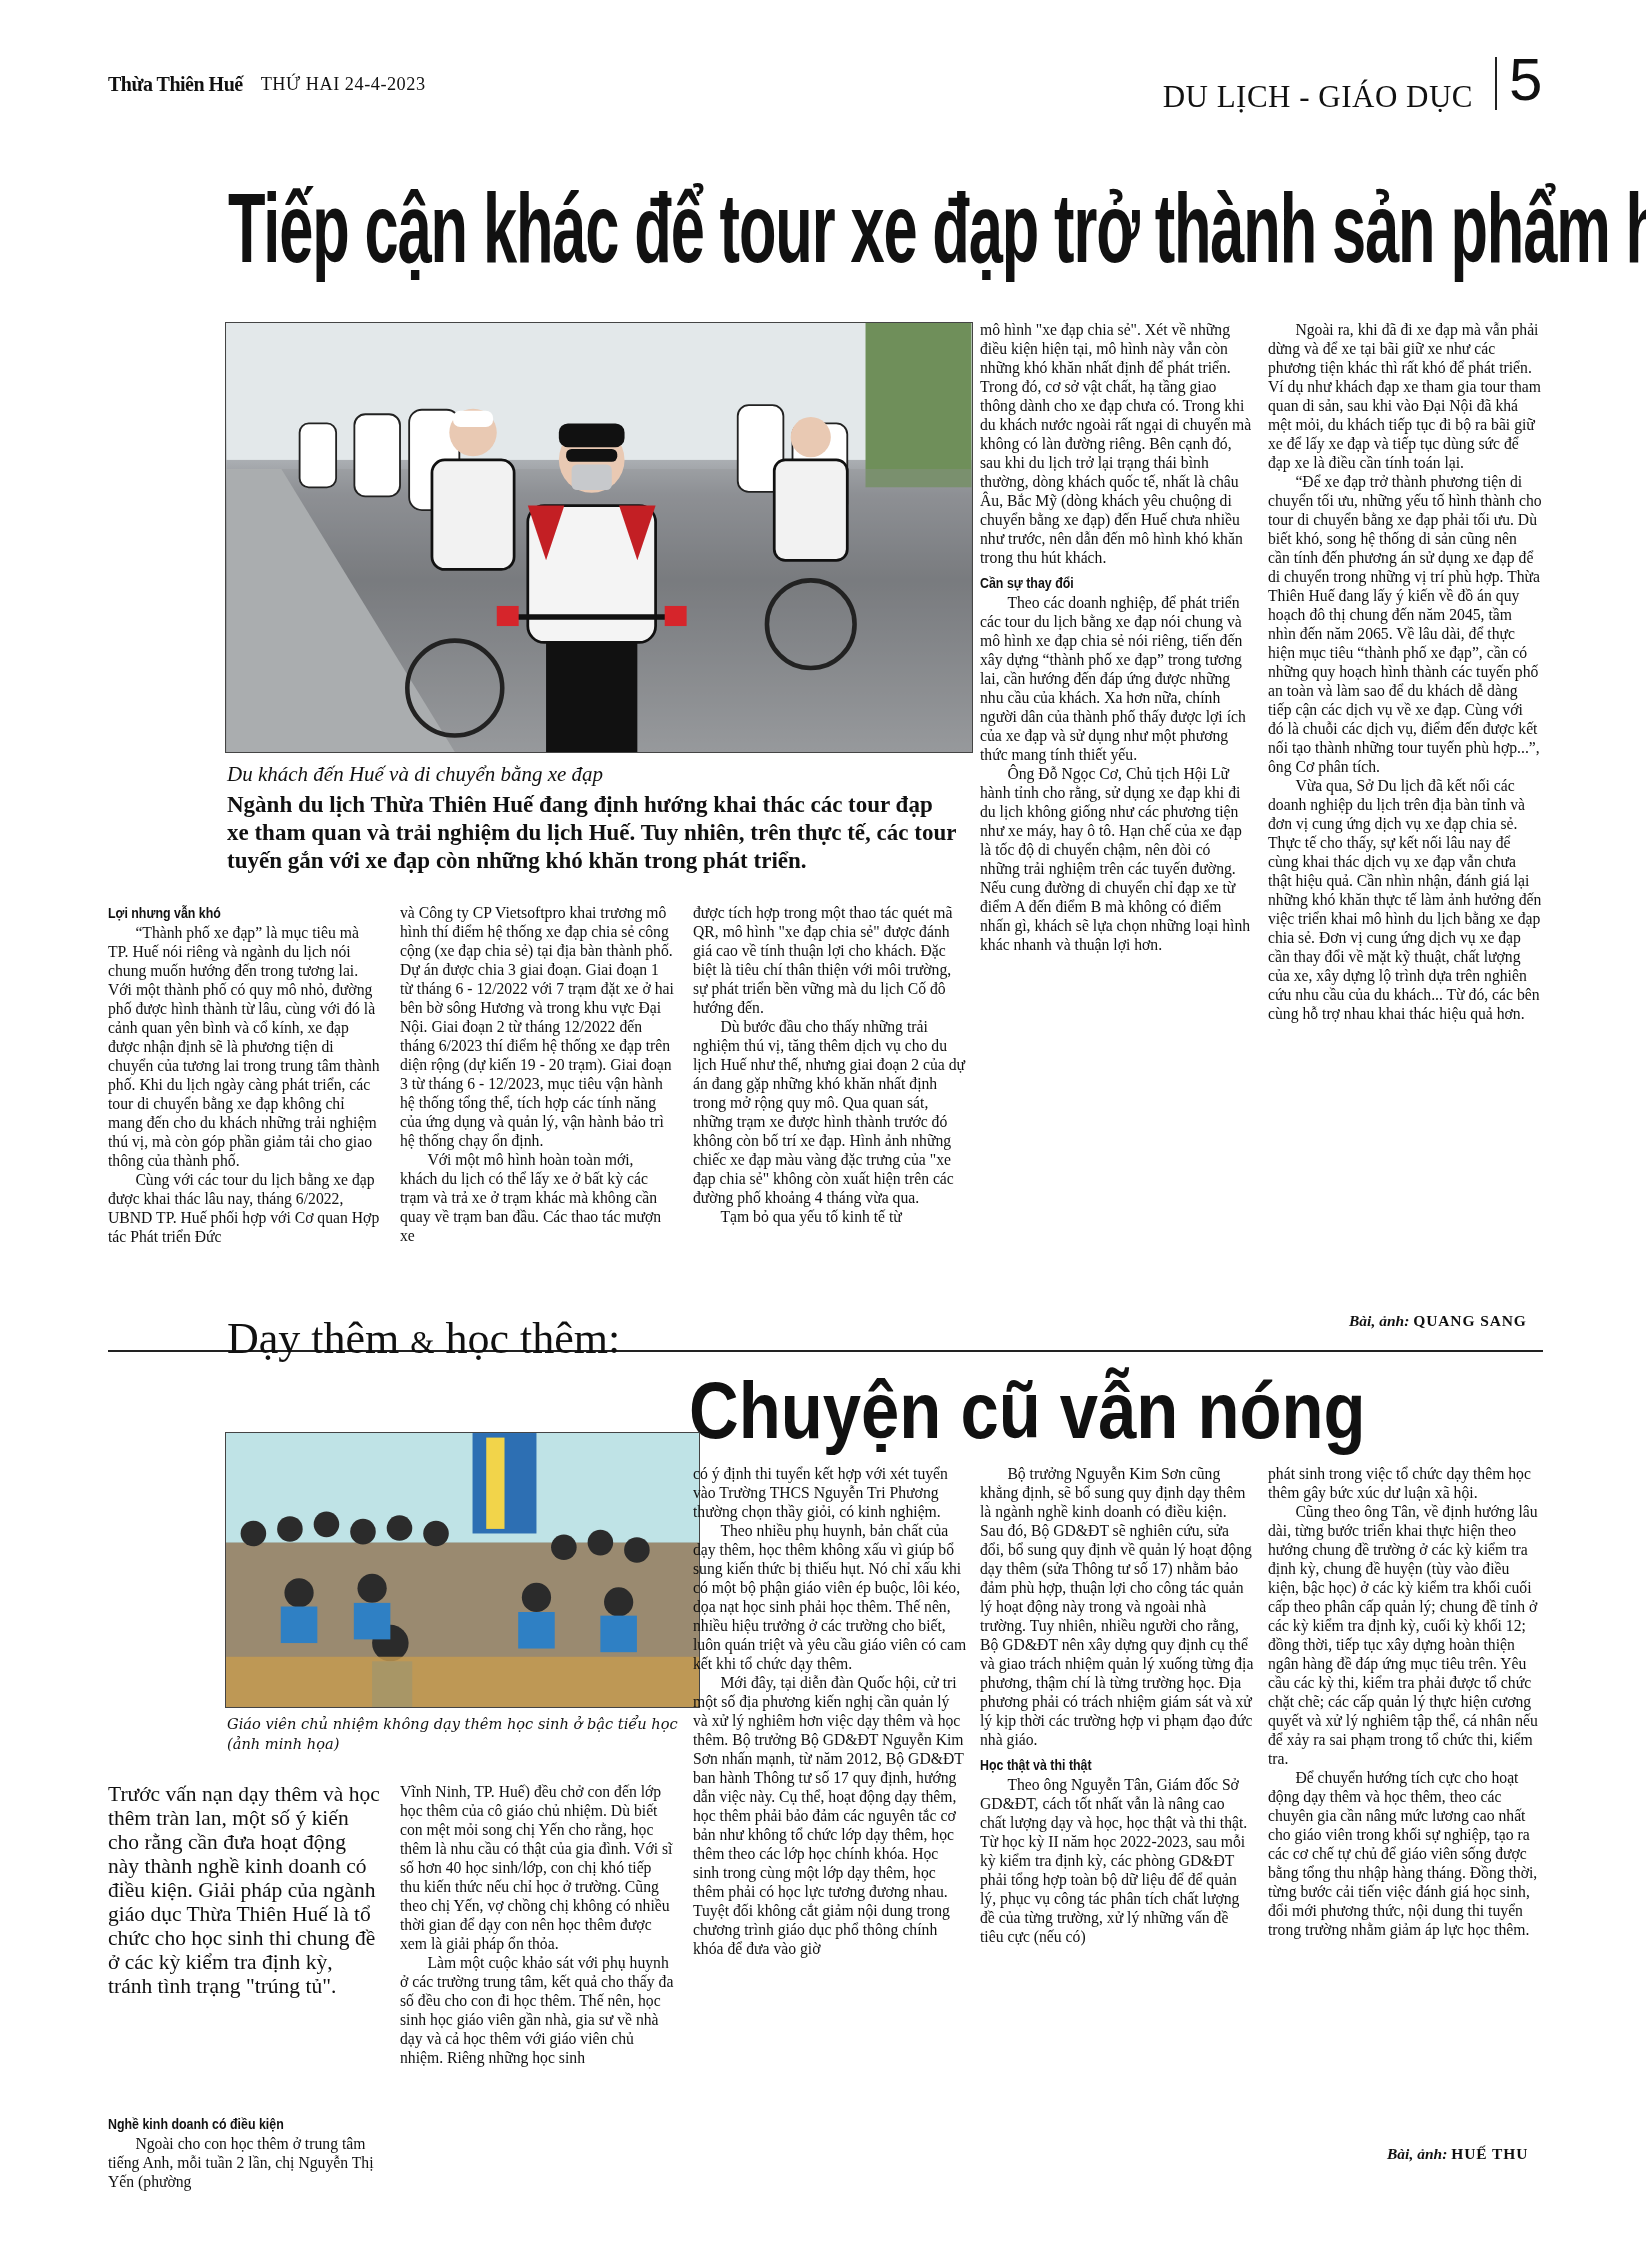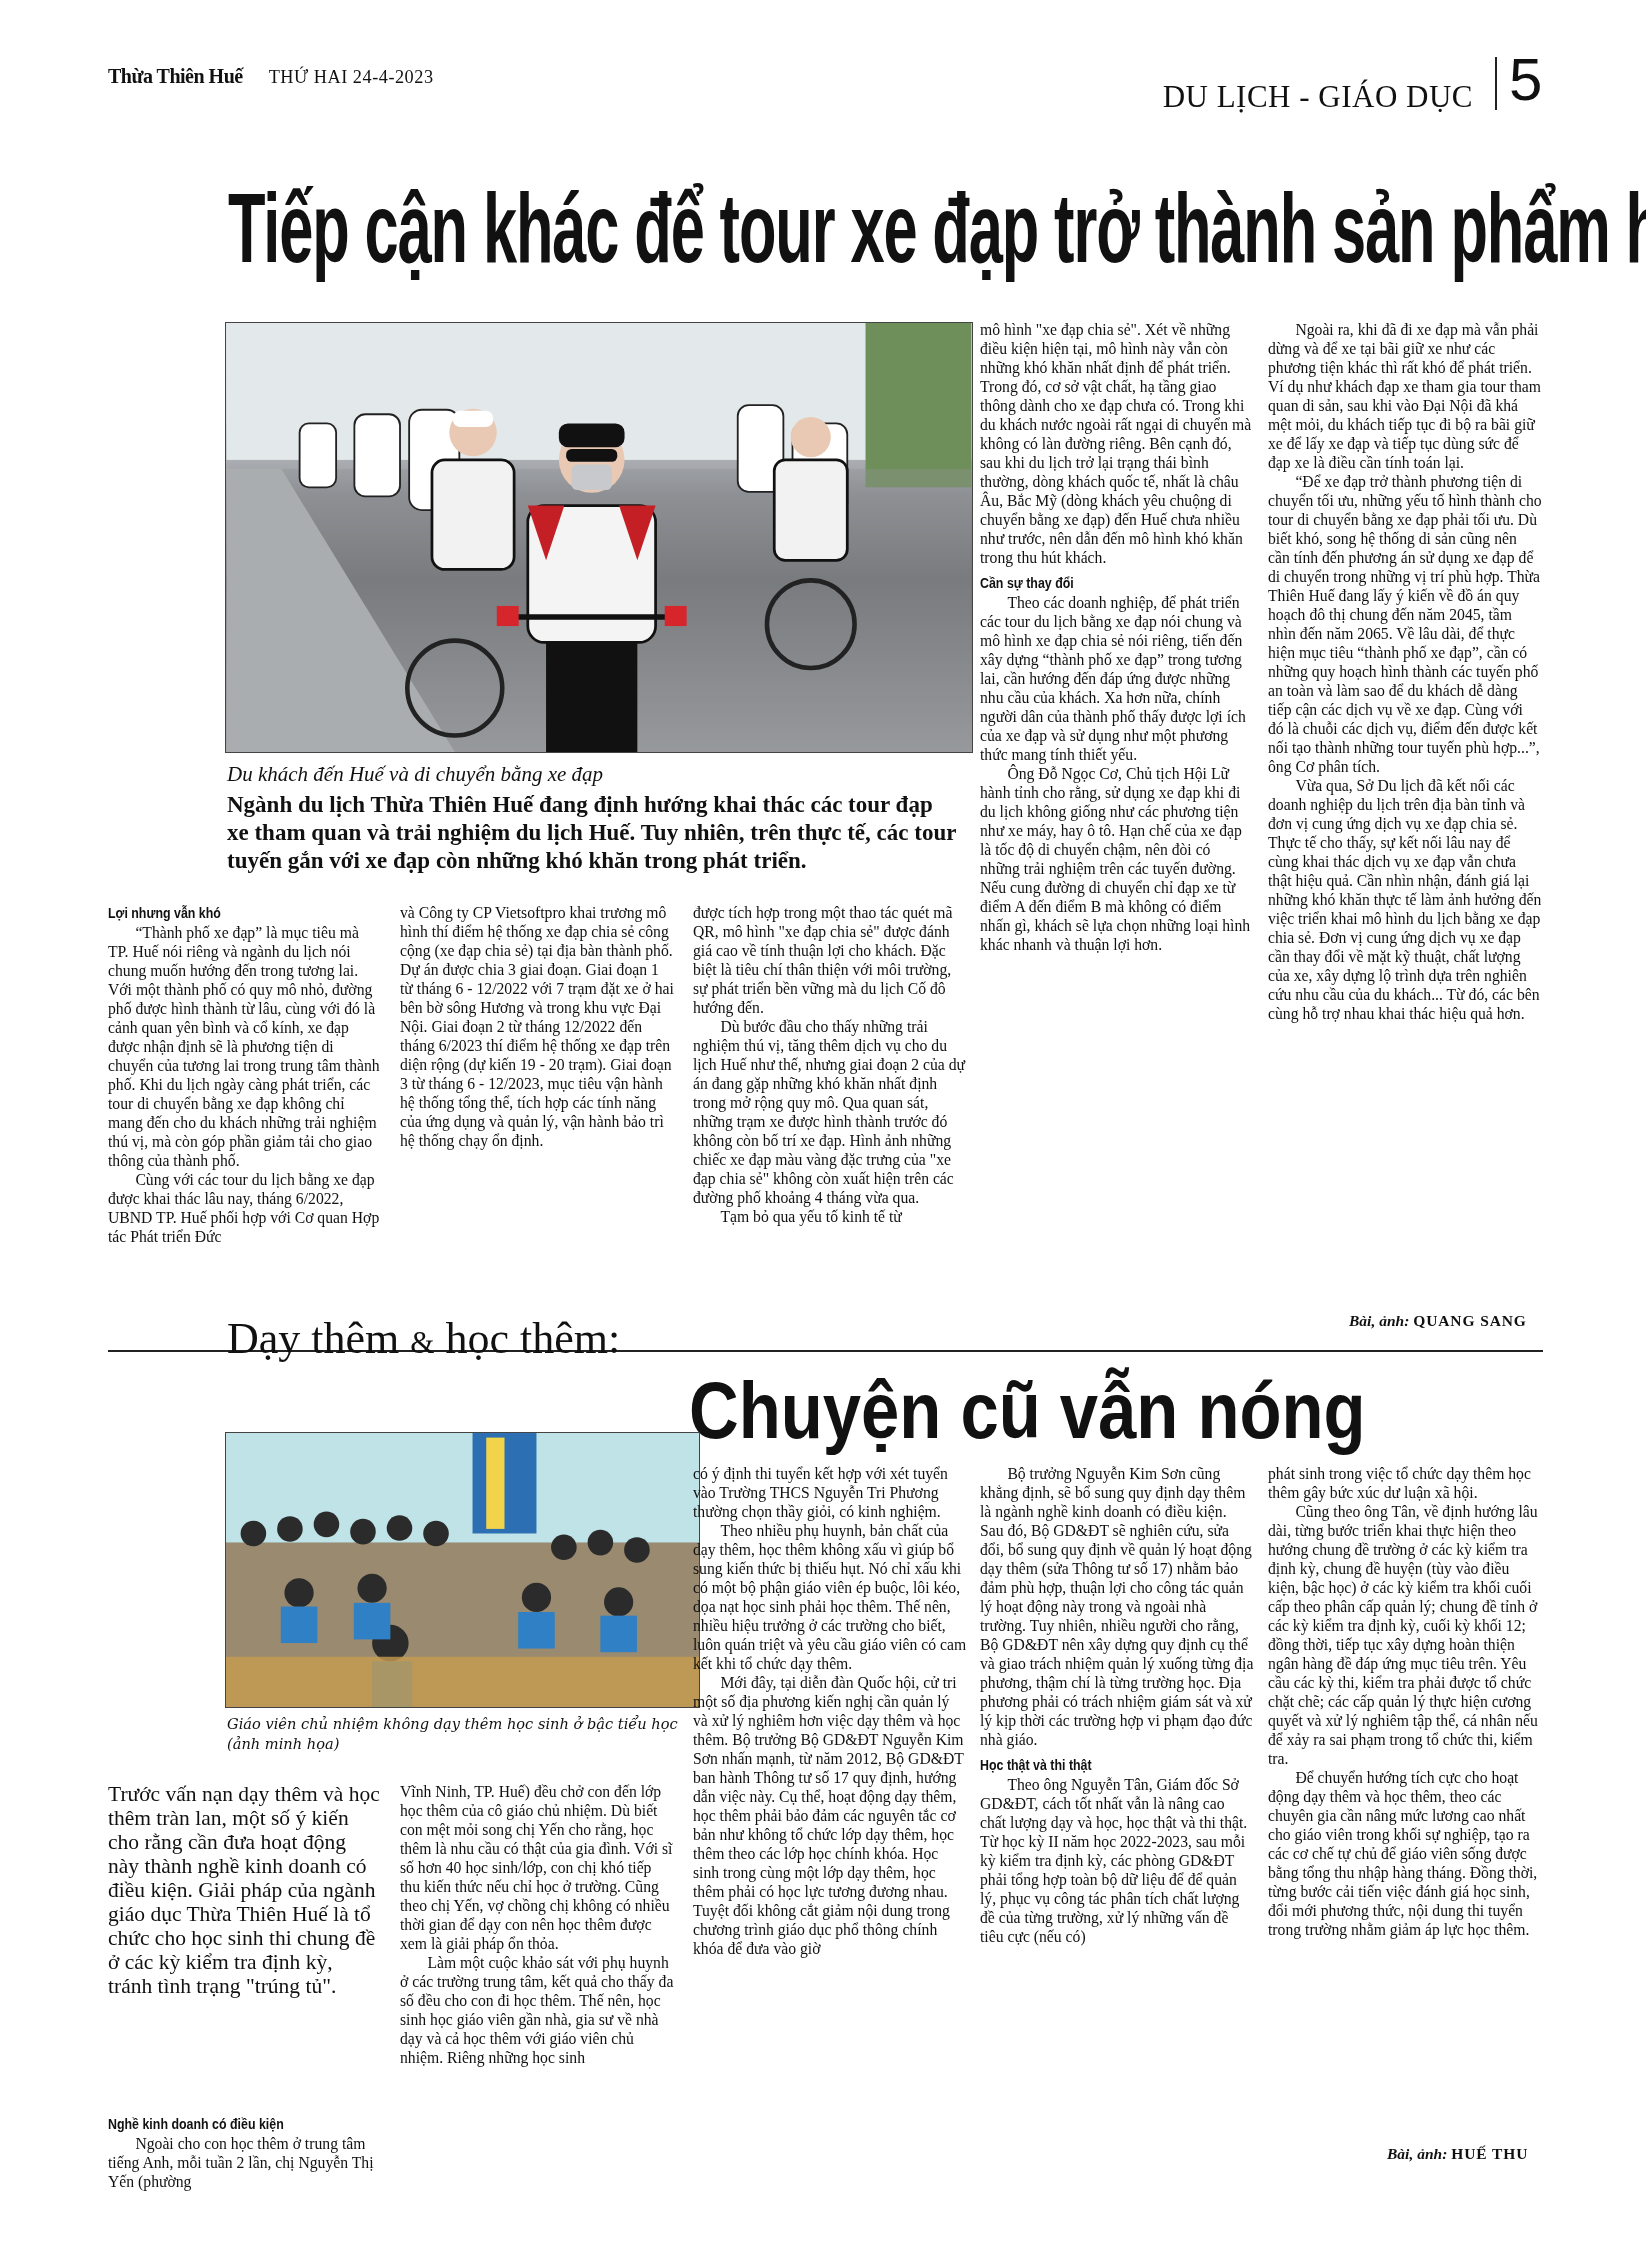--- a/index.html
+++ b/index.html
@@ -1,18 +1,18 @@
 <!DOCTYPE html>
 <html style="font-size:14.6px"><head>
 <meta charset="utf-8">
 <style>
   html,body{margin:0;padding:0;background:#fff;}
   body{width:1647px;height:2267px;position:relative;overflow:hidden;font-family:"Liberation Serif","DejaVu Serif",serif;color:#111;}
   .abs{position:absolute;}
-  .masthead{left:108px;top:65px;font-size:20px;display:flex;gap:26px;align-items:flex-end;}
+  .masthead{left:108px;top:73px;font-size:20px;display:flex;gap:18px;align-items:center;}
   .masthead .paper{font-weight:bold;letter-spacing:-0.5px;}
   .masthead .date{font-size:18.3px;letter-spacing:0.5px;}
   .section{right:174px;top:79px;font-size:31px;letter-spacing:0.5px;}
   .pagebar{left:1495px;top:57px;width:1.8px;height:53px;background:#222;}
   .pagenum{left:1509px;top:48px;font-family:"Liberation Sans","DejaVu Sans",sans-serif;font-size:60px;line-height:64px;}
   .headline1{left:228px;top:164px;width:1316px;font-family:"Liberation Sans","DejaVu Sans",sans-serif;font-weight:bold;font-size:99px;line-height:128px;transform:scaleX(0.62);transform-origin:left top;white-space:nowrap;letter-spacing:-1.8px;width:2129px;}
   .photo{border:1.8px solid #444;overflow:hidden;}
   .photo1{left:225px;top:322px;width:746px;height:429px;background:linear-gradient(180deg,#dfe6ea 0%,#cfd5d8 22%,#8d8f94 40%,#6d6f73 60%,#9b9da0 100%);}
   .photo2{left:225px;top:1432px;width:473px;height:274px;background:linear-gradient(180deg,#b9dfe4 0%,#a9cfd2 35%,#7c6b55 55%,#3b7fb6 75%,#c9a45a 100%);}
   .caption{font-style:italic;font-size:21px;}
@@ -98,20 +98,21 @@
 <div class="abs caption cap1">Du khách đến Huế và di chuyển bằng xe đạp</div>
 <div class="abs lead1">Ngành du lịch Thừa Thiên Huế đang định hướng khai thác các tour đạp xe tham quan và trải nghiệm du lịch Huế. Tuy nhiên, trên thực tế, các tour tuyến gắn với xe đạp còn những khó khăn trong phát triển.</div>
 
 <div class="abs col c1">
   <h4>Lợi nhưng vẫn khó</h4>
   <p>“Thành phố xe đạp” là mục tiêu mà TP. Huế nói riêng và ngành du lịch nói chung muốn hướng đến trong tương lai. Với một thành phố có quy mô nhỏ, đường phố được hình thành từ lâu, cùng với đó là cảnh quan yên bình và cổ kính, xe đạp được nhận định sẽ là phương tiện di chuyển của tương lai trong trung tâm thành phố. Khi du lịch ngày càng phát triển, các tour di chuyển bằng xe đạp không chỉ mang đến cho du khách những trải nghiệm thú vị, mà còn góp phần giảm tải cho giao thông của thành phố.</p>
   <p>Cùng với các tour du lịch bằng xe đạp được khai thác lâu nay, tháng 6/2022, UBND TP. Huế phối hợp với Cơ quan Hợp tác Phát triển Đức</p>
 </div>
 <div class="abs col c2">
   <p style="text-indent:0">và Công ty CP Vietsoftpro khai trương mô hình thí điểm hệ thống xe đạp chia sẻ công cộng (xe đạp chia sẻ) tại địa bàn thành phố. Dự án được chia 3 giai đoạn. Giai đoạn 1 từ tháng 6 - 12/2022 với 7 trạm đặt xe ở hai bên bờ sông Hương và trong khu vực Đại Nội. Giai đoạn 2 từ tháng 12/2022 đến tháng 6/2023 thí điểm hệ thống xe đạp trên diện rộng (dự kiến 19 - 20 trạm). Giai đoạn 3 từ tháng 6 - 12/2023, mục tiêu vận hành hệ thống tổng thể, tích hợp các tính năng của ứng dụng và quản lý, vận hành bảo trì hệ thống chạy ổn định.</p>
+  <p>Với một mô hình hoàn toàn mới, khách du lịch có thể lấy xe ở bất kỳ các trạm và trả xe ở trạm khác mà không cần quay về trạm ban đầu. Các thao tác mượn xe</p>
 </div>
 <div class="abs col c3">
   <p style="text-indent:0">được tích hợp trong một thao tác quét mã QR, mô hình "xe đạp chia sẻ" được đánh giá cao về tính thuận lợi cho khách. Đặc biệt là tiêu chí thân thiện với môi trường, sự phát triển bền vững mà du lịch Cố đô hướng đến.</p>
   <p>Dù bước đầu cho thấy những trải nghiệm thú vị, tăng thêm dịch vụ cho du lịch Huế như thế, nhưng giai đoạn 2 của dự án đang gặp những khó khăn nhất định trong mở rộng quy mô. Qua quan sát, những trạm xe được hình thành trước đó không còn bố trí xe đạp. Hình ảnh những chiếc xe đạp màu vàng đặc trưng của "xe đạp chia sẻ" không còn xuất hiện trên các đường phố khoảng 4 tháng vừa qua.</p>
   <p>Tạm bỏ qua yếu tố kinh tế từ</p>
 </div>
 <div class="abs col c4">
   <p style="text-indent:0">mô hình "xe đạp chia sẻ". Xét về những điều kiện hiện tại, mô hình này vẫn còn những khó khăn nhất định để phát triển. Trong đó, cơ sở vật chất, hạ tầng giao thông dành cho xe đạp chưa có. Trong khi du khách nước ngoài rất ngại di chuyển mà không có làn đường riêng. Bên cạnh đó, sau khi du lịch trở lại trạng thái bình thường, dòng khách quốc tế, nhất là châu Âu, Bắc Mỹ (dòng khách yêu chuộng di chuyển bằng xe đạp) đến Huế chưa nhiều như trước, nên dẫn đến mô hình khó khăn trong thu hút khách.</p>
   <h4 style="margin-top:5.5px">Cần sự thay đổi</h4>
   <p>Theo các doanh nghiệp, để phát triển các tour du lịch bằng xe đạp nói chung và mô hình xe đạp chia sẻ nói riêng, tiến đến xây dựng “thành phố xe đạp” trong tương lai, cần hướng đến đáp ứng được những nhu cầu của khách. Xa hơn nữa, chính người dân của thành phố thấy được lợi ích của xe đạp và sử dụng như một phương thức mang tính thiết yếu.</p>

